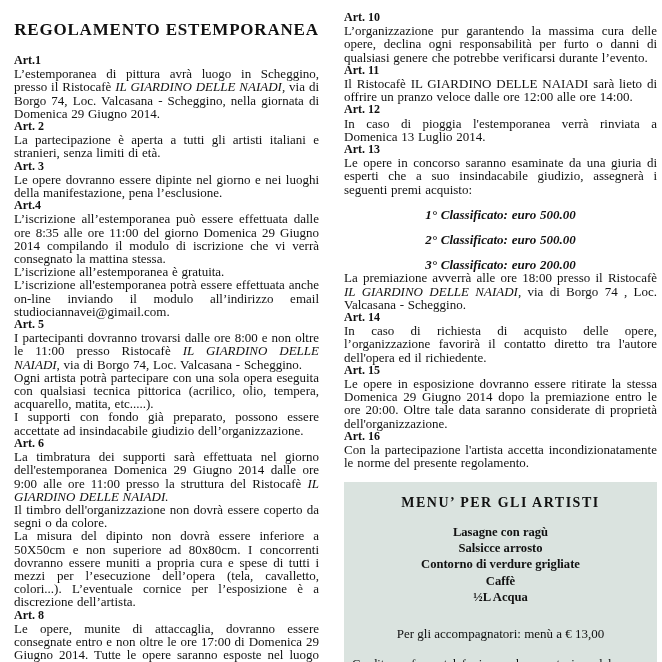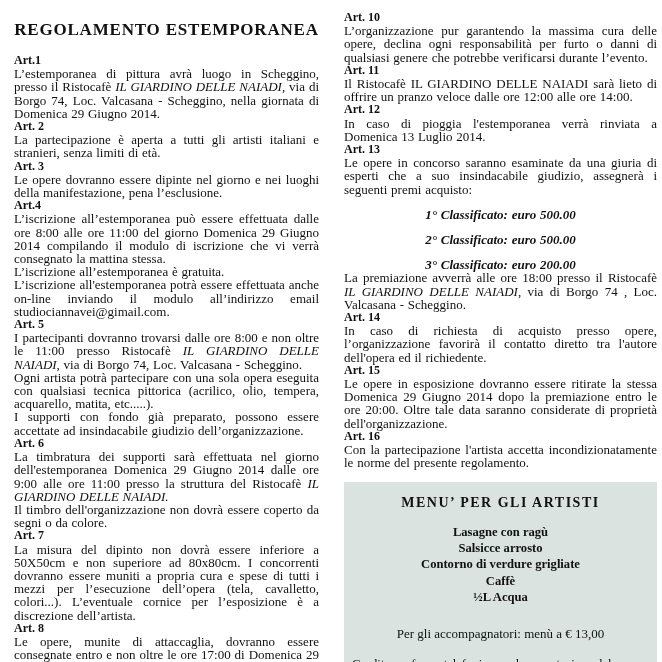--- a/index.html
+++ b/index.html
@@ -53,31 +53,30 @@
   <div class="col col-left">
     <div class="doc-title">REGOLAMENTO ESTEMPORANEA</div>
     <div>
         <div class="art-heading">Art.1</div>
         <div class="para"><span>L’estemporanea di pittura avrà luogo in Scheggino, presso il Ristocafè </span><span class="it">IL GIARDINO DELLE NAIADI</span><span>, via di Borgo 74, Loc. Valcasana - Scheggino, nella giornata di Domenica 29 Giugno 2014.</span></div>
         <div class="art-heading">Art. 2</div>
         <div class="para"><span>La partecipazione è aperta a tutti gli artisti italiani e stranieri, senza limiti di età.</span></div>
         <div class="art-heading">Art. 3</div>
         <div class="para"><span>Le opere dovranno essere dipinte nel giorno e nei luoghi della manifestazione, pena l’esclusione.</span></div>
         <div class="art-heading">Art.4</div>
-        <div class="para"><span>L’iscrizione all’estemporanea può essere effettuata dalle ore 8:00 alle ore 11:00 del giorno Domenica 29 Giugno 2014 compilando il modulo di iscrizione che vi verrà consegnato la mattina stessa.</span></div>
+        <div class="para"><span>L’iscrizione all’estemporanea può essere effettuata dalle ore 8:35 alle ore 11:00 del giorno Domenica 29 Giugno 2014 compilando il modulo di iscrizione che vi verrà consegnato la mattina stessa.</span></div>
         <div class="para"><span>L’iscrizione all’estemporanea è gratuita.</span></div>
         <div class="para"><span>L’iscrizione all'estemporanea potrà essere effettuata anche on-line inviando il modulo all’indirizzo email studiociannavei@gimail.com.</span></div>
         <div class="art-heading">Art. 5</div>
         <div class="para"><span>I partecipanti dovranno trovarsi dalle ore 8:00 e non oltre le 11:00 presso Ristocafè </span><span class="it">IL GIARDINO DELLE NAIADI</span><span>, via di Borgo 74, Loc. Valcasana - Scheggino.</span></div>
         <div class="para"><span>Ogni artista potrà partecipare con una sola opera eseguita con qualsiasi tecnica pittorica (acrilico, olio, tempera, acquarello, matita, etc.....).</span></div>
         <div class="para"><span>I supporti con fondo già preparato, possono essere accettate ad insindacabile giudizio dell’organizzazione.</span></div>
         <div class="art-heading">Art. 6</div>
         <div class="para"><span>La timbratura dei supporti sarà effettuata nel giorno dell'estemporanea Domenica 29 Giugno 2014 dalle ore 9:00 alle ore 11:00 presso la struttura del Ristocafè </span><span class="it">IL GIARDINO DELLE NAIADI.</span></div>
         <div class="para"><span>Il timbro dell'organizzazione non dovrà essere coperto da segni o da colore.</span></div>
-        <div class="art-heading">Art. 7</div>
         <div class="para"><span>La misura del dipinto non dovrà essere inferiore a 50X50cm e non superiore ad 80x80cm. I concorrenti dovranno essere muniti a propria cura e spese di tutti i mezzi per l’esecuzione dell’opera (tela, cavalletto, colori...). L’eventuale cornice per l’esposizione è a discrezione dell’artista.</span></div>
         <div class="art-heading">Art. 8</div>
         <div class="para"><span>Le opere, munite di attaccaglia, dovranno essere consegnate entro e non oltre le ore 17:00 di Domenica 29 Giugno 2014. Tutte le opere saranno esposte nel luogo predisposto dall’organizzazione.</span></div>
       </div>
   </div>
 
   <div class="col col-right">
     <div>
         <div class="art-heading">Art. 10</div>
         <div class="para"><span>L’organizzazione pur garantendo la massima cura delle opere, declina ogni responsabilità per furto o danni di qualsiasi genere che potrebbe verificarsi durante l’evento.</span></div>
@@ -85,21 +84,21 @@
         <div class="para"><span>Il Ristocafè IL GIARDINO DELLE NAIADI sarà lieto di offrire un pranzo veloce dalle ore 12:00 alle ore 14:00.</span></div>
         <div class="art-heading">Art. 12</div>
         <div class="para"><span>In caso di pioggia l'estemporanea verrà rinviata a Domenica 13 Luglio 2014.</span></div>
         <div class="art-heading">Art. 13</div>
         <div class="para"><span>Le opere in concorso saranno esaminate da una giuria di esperti che a suo insindacabile giudizio, assegnerà i seguenti premi acquisto:</span></div>
         <div class="para center bi"><span>1° Classificato: euro 500.00</span></div>
         <div class="para center bi"><span>2° Classificato: euro 500.00</span></div>
         <div class="para center bi"><span>3° Classificato: euro 200.00</span></div>
         <div class="para"><span>La premiazione avverrà alle ore 18:00 presso il Ristocafè </span><span class="it">IL GIARDINO DELLE NAIADI</span><span>, via di Borgo 74 , Loc. Valcasana - Scheggino.</span></div>
         <div class="art-heading">Art. 14</div>
-        <div class="para"><span>In caso di richiesta di acquisto presso opere, l’organizzazione favorirà il contatto diretto tra l'autore dell'opera ed il richiedente.</span></div>
+        <div class="para"><span>In caso di richiesta di acquisto delle opere, l’organizzazione favorirà il contatto diretto tra l'autore dell'opera ed il richiedente.</span></div>
         <div class="art-heading">Art. 15</div>
         <div class="para"><span>Le opere in esposizione dovranno essere ritirate la stessa Domenica 29 Giugno 2014 dopo la premiazione entro le ore 20:00. Oltre tale data saranno considerate di proprietà dell'organizzazione.</span></div>
         <div class="art-heading">Art. 16</div>
         <div class="para"><span>Con la partecipazione l'artista accetta incondizionatamente le norme del presente regolamento.</span></div>
       </div>
 
     <div class="menu-box" style="background-color: rgb(218, 227, 223);">
       <div class="menu-title">MENU’ PER GLI ARTISTI</div>
       <div class="menu-items">
           <div class="menu-item">Lasagne con ragù</div>

